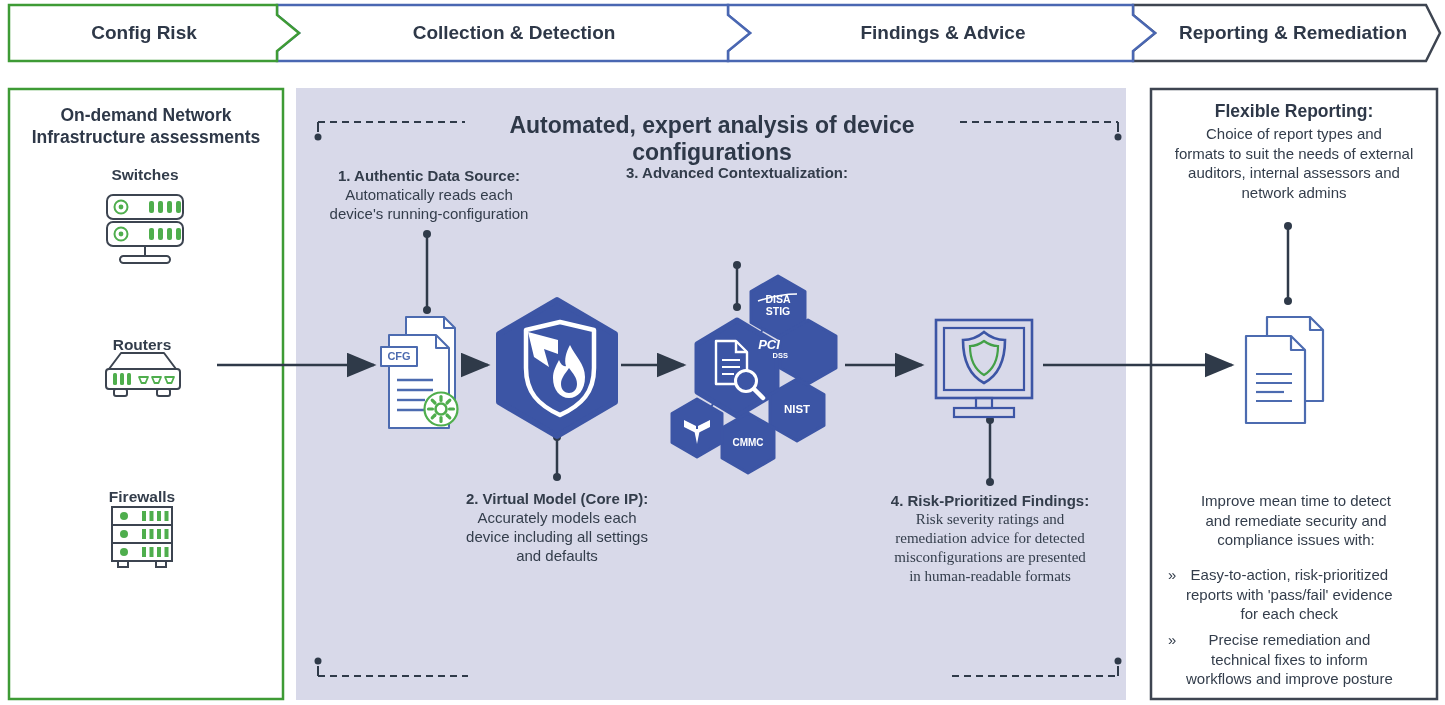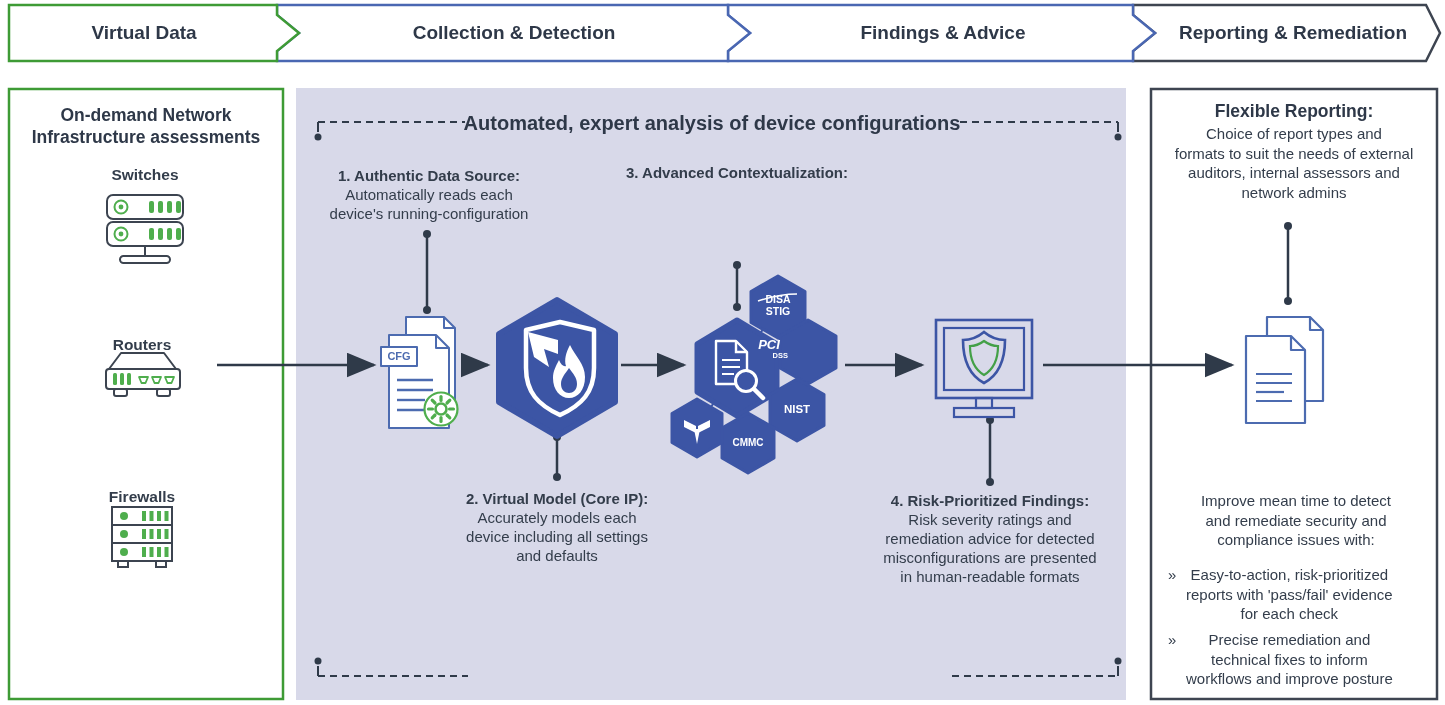--- a/index.html
+++ b/index.html
@@ -239,46 +239,46 @@
     <path d="M1291,336 v14 h14" fill="none"></path>
     <g fill="none">
       <path d="M1256,374 h36"></path>
           <path d="M1256,383 h36"></path>
           <path d="M1256,392 h28"></path>
           <path d="M1256,401 h36"></path>
     </g>
   </g>
 </svg>
 
-<div class="txt banner-label" style="left:8px;width:272px;">Virtual Data</div>
+<div class="txt banner-label" style="left:8px;width:272px;">Config Risk</div>
 <div class="txt banner-label" style="left:300px;width:428px;">Collection &amp; Detection</div>
 <div class="txt banner-label" style="left:753px;width:380px;">Findings &amp; Advice</div>
 <div class="txt banner-label" style="left:1156px;width:274px;">Reporting &amp; Remediation</div>
 
 <div class="txt center pre bold" style="left:14px;top:104px;width:264px;font-size:17.5px;line-height:22px;color:#2E3848;">On-demand Network
 Infrastructure assessments</div>
 <div class="txt center device-label" style="left:85px;top:166px;width:120px;">Switches</div>
 <div class="txt center device-label" style="left:82px;top:336px;width:120px;">Routers</div>
 <div class="txt center device-label" style="left:82px;top:488px;width:120px;">Firewalls</div>
 
-<div class="txt center bold" style="left:462px;top:112px;width:500px;font-size:20px;color:#2E3848;">Automated, expert analysis of device configurations</div>
+<div class="txt center bold" style="left:462px;top:112px;width:500px;font-size:23px;color:#2E3848;">Automated, expert analysis of device configurations</div>
 
 <div class="txt center step-title" style="left:302px;top:166px;width:254px;">1. Authentic Data Source:</div>
 <div class="txt center pre step-body" style="left:302px;top:185px;width:254px;">Automatically reads each
 device's running-configuration</div>
 
 <div class="txt center step-title" style="left:430px;top:489px;width:254px;">2.  Virtual Model (Core IP):</div>
 <div class="txt center pre step-body" style="left:430px;top:508px;width:254px;">Accurately models each
 device including all settings
 and defaults</div>
 
 <div class="txt center step-title" style="left:610px;top:163px;width:254px;">3.  Advanced Contextualization:</div>
 
 <div class="txt center step-title" style="left:860px;top:491px;width:260px;">4.  Risk-Prioritized Findings:</div>
-<div class="txt center pre step-body" style="left:860px;top:510px;width:260px;">Risk severity ratings and
+<div class="txt center pre step-body" style="left:860px;top:510px;width:260px;font-family:Liberation Serif, serif;">Risk severity ratings and
 remediation advice for detected
 misconfigurations are presented
 in human-readable formats</div>
 
 <div class="txt badge pre" style="left:752px;top:294px;width:52px;font-size:10.5px;">DISA
 STIG</div>
 <div class="txt" style="left:743px;top:338px;width:52px;">
   <div class="badge" style="font-size:13px;font-style:italic;line-height:14px;">PCI</div>
   <div class="badge" style="font-size:7.5px;line-height:8px;text-align:right;padding-right:7px;">DSS</div>
 </div>

